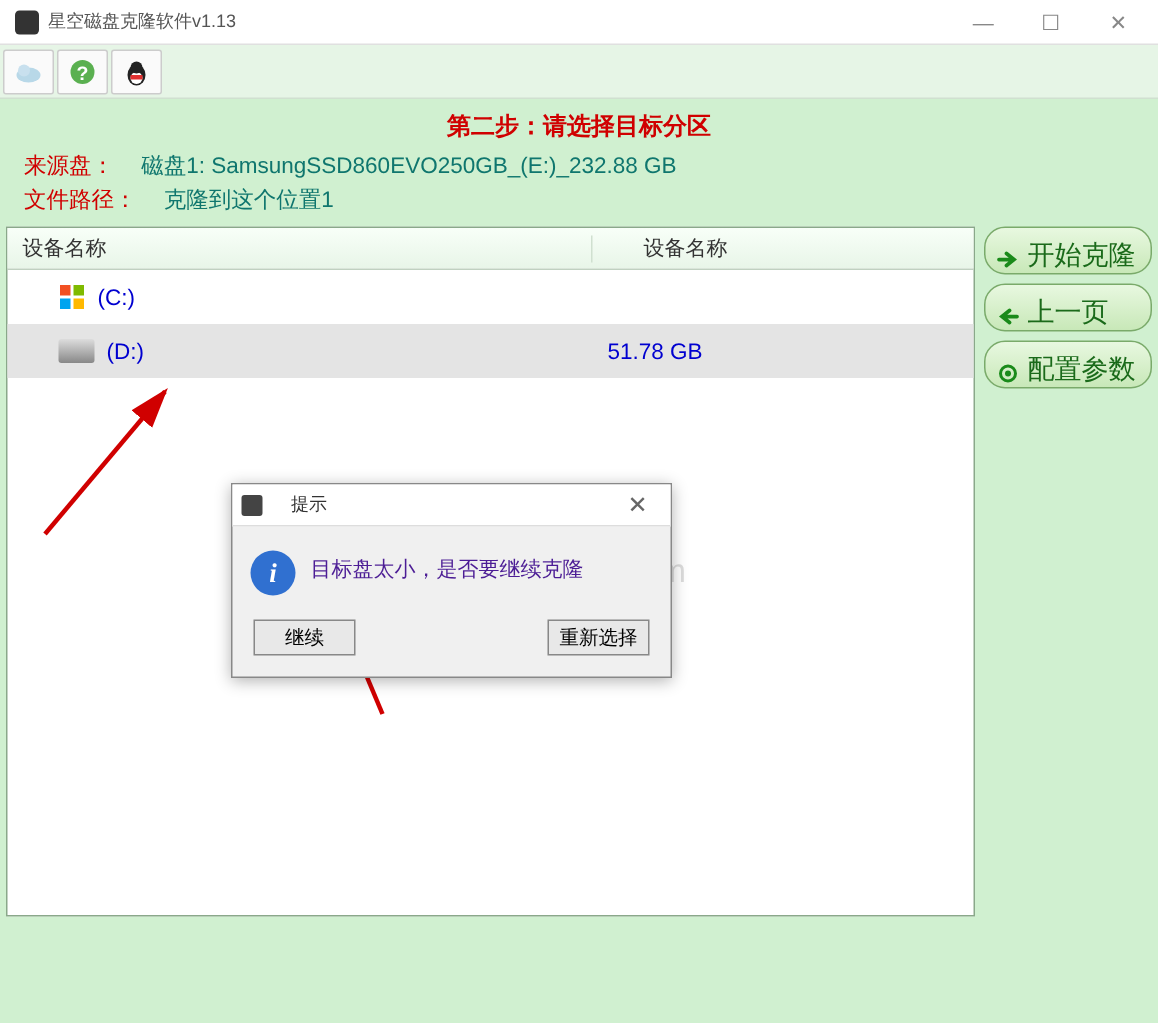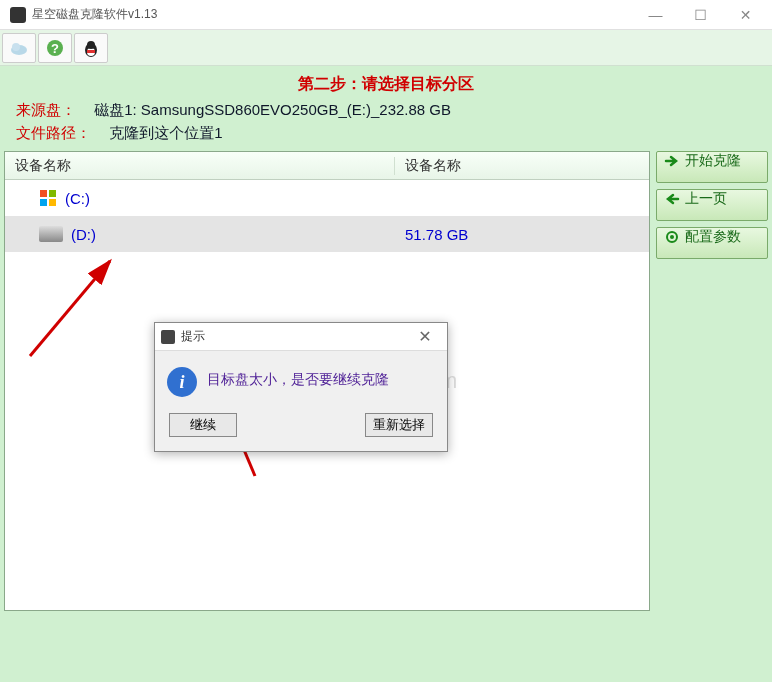--- a/index.html
+++ b/index.html
@@ -9,39 +9,39 @@
 .titlebar .title { font-size: 12px; color: #555; flex: 1; }
 .titlebar .winbtns { display: flex; }
 .titlebar .winbtn { width: 45px; height: 30px; display: flex; align-items: center; justify-content: center; color: #888; font-size: 14px; }
 .toolbar { height: 36px; background: #e6f5e6; border-bottom: 1px solid #d0e0d0; display: flex; align-items: center; padding: 2px; gap: 2px; }
 .toolbtn { width: 34px; height: 30px; border: 1px solid #ccc; background: #fafafa; display: flex; align-items: center; justify-content: center; border-radius: 2px; }
 .main { position: relative; height: 616px; background: #d0f0d0; padding: 0; }
 .inner { background: #d0f0d0; height: 100%; padding: 8px 4px 4px 4px; }
 .step-title { text-align: center; color: #d00000; font-size: 16px; font-weight: bold; margin-bottom: 6px; }
 .info-row { font-size: 15px; margin: 4px 12px; }
 .info-row .label-red { color: #d00000; margin-right: 14px; }
-.info-row .val-blue { color: #0f172a; }
+.info-row .val-blue { color: #0f766e; }
 .content-row { display: flex; gap: 6px; margin-top: 8px; }
 .table-panel { flex: 1; background: #fff; border: 1px solid #8aa88a; height: 460px; }
-.table-header { height: 28px; background: linear-gradient(#f8fff8,#e8f5e8); border-bottom: 1px solid #c0d0c0; display: flex; align-items: center; font-size: 14px; color: #333; }
+.table-header { height: 28px; background: linear-gradient(#f8fff8,#e8f5e8); border-bottom: 1px solid #c0d0c0; display: flex; align-items: center; font-size: 14px; color: #333; gap: 24px; }
 .th1 { width: 390px; padding-left: 10px; border-right: 1px solid #d0e0d0; }
 .th2 { flex: 1; padding-left: 10px; }
 .trow { height: 36px; display: flex; align-items: center; font-size: 15px; }
 .trow .cell1 { width: 390px; padding-left: 34px; display: flex; align-items: center; gap: 8px; }
 .trow .cell2 { flex: 1; padding-left: 10px; color: #0000d0; }
 .trow .dname { color: #0000d0; }
 .trow.selected { background: #e4e4e4; }
 .drive-icon { width: 24px; height: 16px; background: linear-gradient(#ddd,#888); border-radius: 2px; }
 .side-btns { width: 112px; display: flex; flex-direction: column; gap: 6px; }
-.side-btn { height: 32px; background: linear-gradient(#e8f8e0,#c8e8b8); border: 1px solid #7aaa6a; border-radius: 2px; display: flex; align-items: flex-start; gap: 4px; padding: 0 6px; font-size: 14px; color: #1a6a1a; }
+.side-btn { height: 32px; background: linear-gradient(#e8f8e0,#c8e8b8); border: 1px solid #7aaa6a; border-radius: 14px; display: flex; align-items: flex-end; gap: 4px; padding: 0 6px; font-size: 18px; color: #1a6a1a; }
 .side-btn .btn-ico { width: 18px; height: 18px; display:flex; align-items:center; justify-content:center; }
 .dialog { position: absolute; left: 154px; top: 256px; width: 294px; background: #f0f0f0; border: 1px solid #888; box-shadow: 0 2px 10px rgba(0,0,0,.3); }
 .dialog .dlg-title { height: 28px; background: #fff; display: flex; align-items: center; padding: 0 6px; border-bottom: 1px solid #ddd; }
 .dialog .dlg-title .dlg-ico { width: 14px; height: 14px; background: #444; border-radius: 2px; margin-right: 6px; }
-.dialog .dlg-title .dlg-text { flex: 1; font-size: 12px; color: #333; }
+.dialog .dlg-title .dlg-text { flex: 1; font-size: 12px; color: #333; margin-left: 13px; }
 .dialog .dlg-title .dlg-close { width: 32px; text-align: center; color: #666; }
 .dialog .dlg-body { padding: 16px 12px 8px 12px; display: flex; align-items: flex-start; gap: 10px; }
 .dialog .info-icon { width: 30px; height: 30px; border-radius: 50%; background: #3070d0; color: #fff; display: flex; align-items: center; justify-content: center; font-style: italic; font-weight: bold; font-size: 18px; font-family: Georgia, serif; }
 .dialog .dlg-msg { font-size: 14px; color: #4c1d95; padding-top: 4px; }
 .dialog .dlg-btns { display: flex; justify-content: space-between; gap: 10px; padding: 8px 14px 14px 14px; }
 .dialog .dlg-btn { min-width: 68px; height: 24px; background: #e8e8e8; border: 1px solid #888; font-size: 13px; }
 .arrow-svg { position: absolute; pointer-events: none; }
 .watermark { position: absolute; left: 280px; top: 300px; color: #bbb; font-size: 22px; opacity: 0.5; letter-spacing: 1px; pointer-events:none; }
 </style>
 </head>

